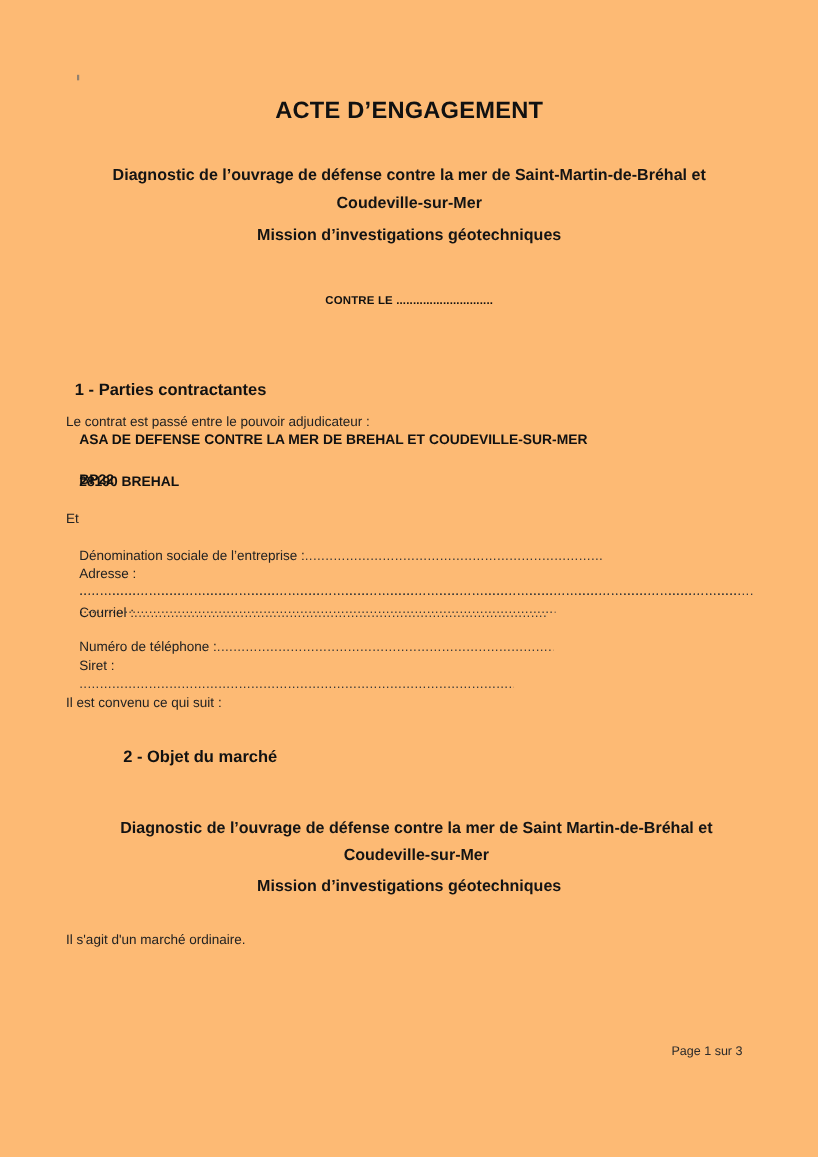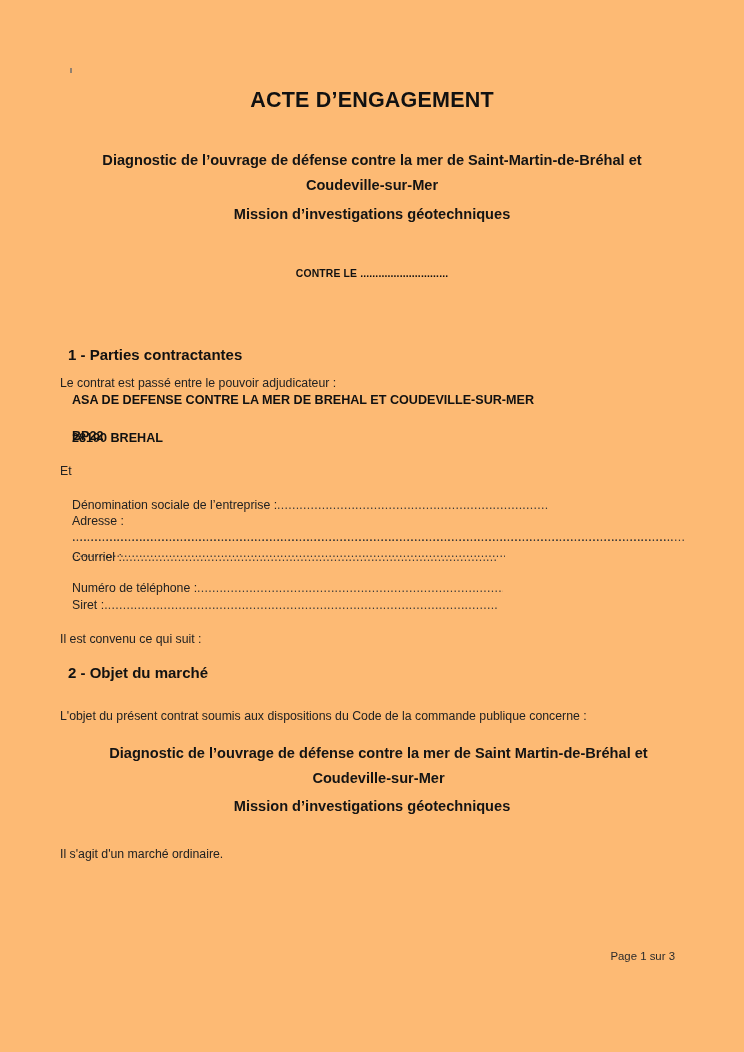--- a/index.html
+++ b/index.html
@@ -80,21 +80,21 @@
 
   
   .section-heading {
     position: absolute;
     left: 68px;
     font-size: 15px;
     font-weight: bold;
     color: #111111;
   }
   #sec1-heading { top: 346px; }
-  #sec2-heading { top: 664px; }
+  #sec2-heading { top: 680px; margin-left: 44px; }
 
   
   .body-line {
     position: absolute;
     left: 60px;
     font-size: 12.3px;
     line-height: 17px;
     color: #222222;
     white-space: nowrap;
   }
@@ -146,21 +146,21 @@
     overflow: hidden;
     white-space: nowrap;
   }
 
   #row-denom  { top: 497px; }
   #row-adresse{ top: 513px; flex-direction: column; }
   #row-dots1  { top: 529px; width: 600px; }
   #row-dots2  { top: 545px; width: 433px; }
   #row-courriel { top: 549px; }
   #row-tel      { top: 580px; }
-  #row-siret    { top: 597px; }
+  #row-siret    { top: 597px; flex-direction: column; }
 
   #row-denom .dots   { width: 271px; }
   #row-adresse .dots { width: 613px; }
   #row-courriel .dots{ width: 376px; }
   #row-tel .dots     { width: 306px; }
   #row-siret .dots   { width: 395px; }
 
   
   .sec2-title {
     position: absolute;
@@ -249,21 +249,20 @@
 
   <div class="field-row" id="row-siret">
     <span class="field-label">Siret :</span>
     <span class="dots">.............................................................................................................</span>
   </div>
 
   <div class="body-line" id="lbl-convenu">Il est convenu ce qui suit :</div>
 
   <div class="section-heading" id="sec2-heading">2 - Objet du marché</div>
 
-  <div class="body-line" id="sec2-intro">L'objet du présent contrat soumis aux dispositions du Code de la commande publique concerne :</div>
 
   <div class="sec2-title">
     <div>Diagnostic de l’ouvrage de défense contre la mer de Saint Martin-de-Bréhal et</div>
     <div>Coudeville-sur-Mer</div>
   </div>
 
   <div class="sec2-mission">Mission d’investigations géotechniques</div>
 
   <div class="body-line" id="ordinaire">Il s'agit d'un marché ordinaire.</div>
 

